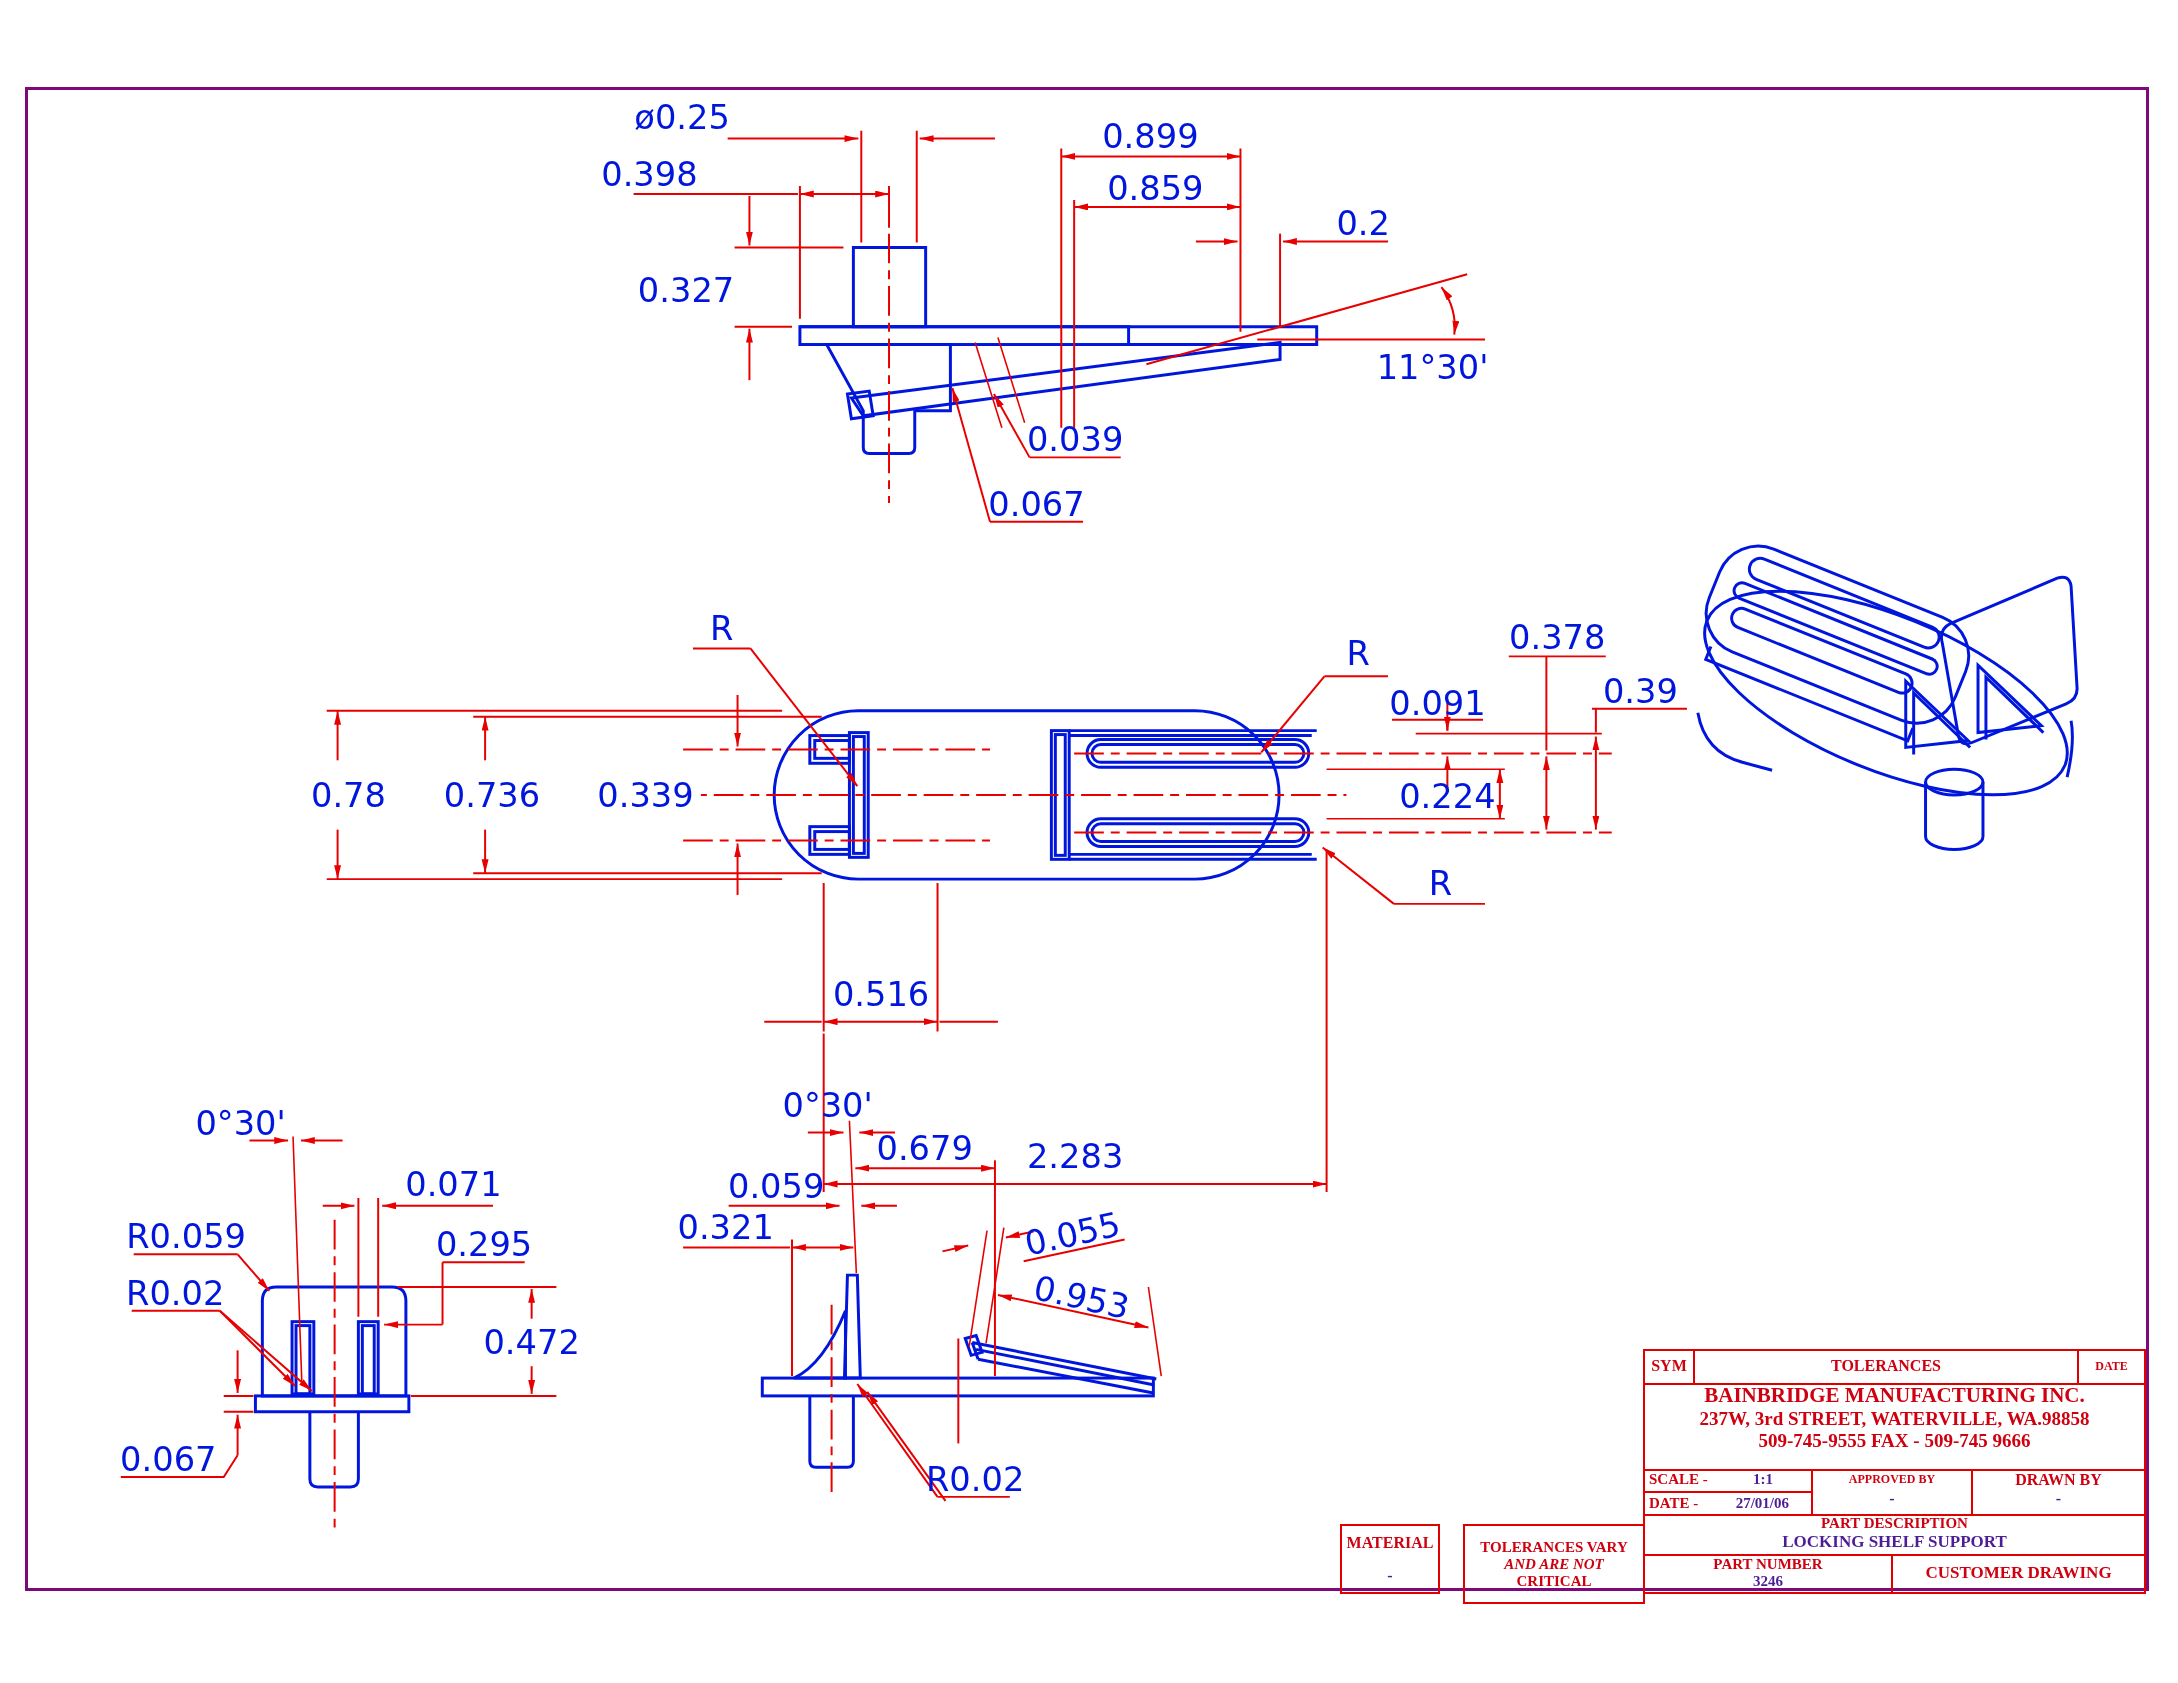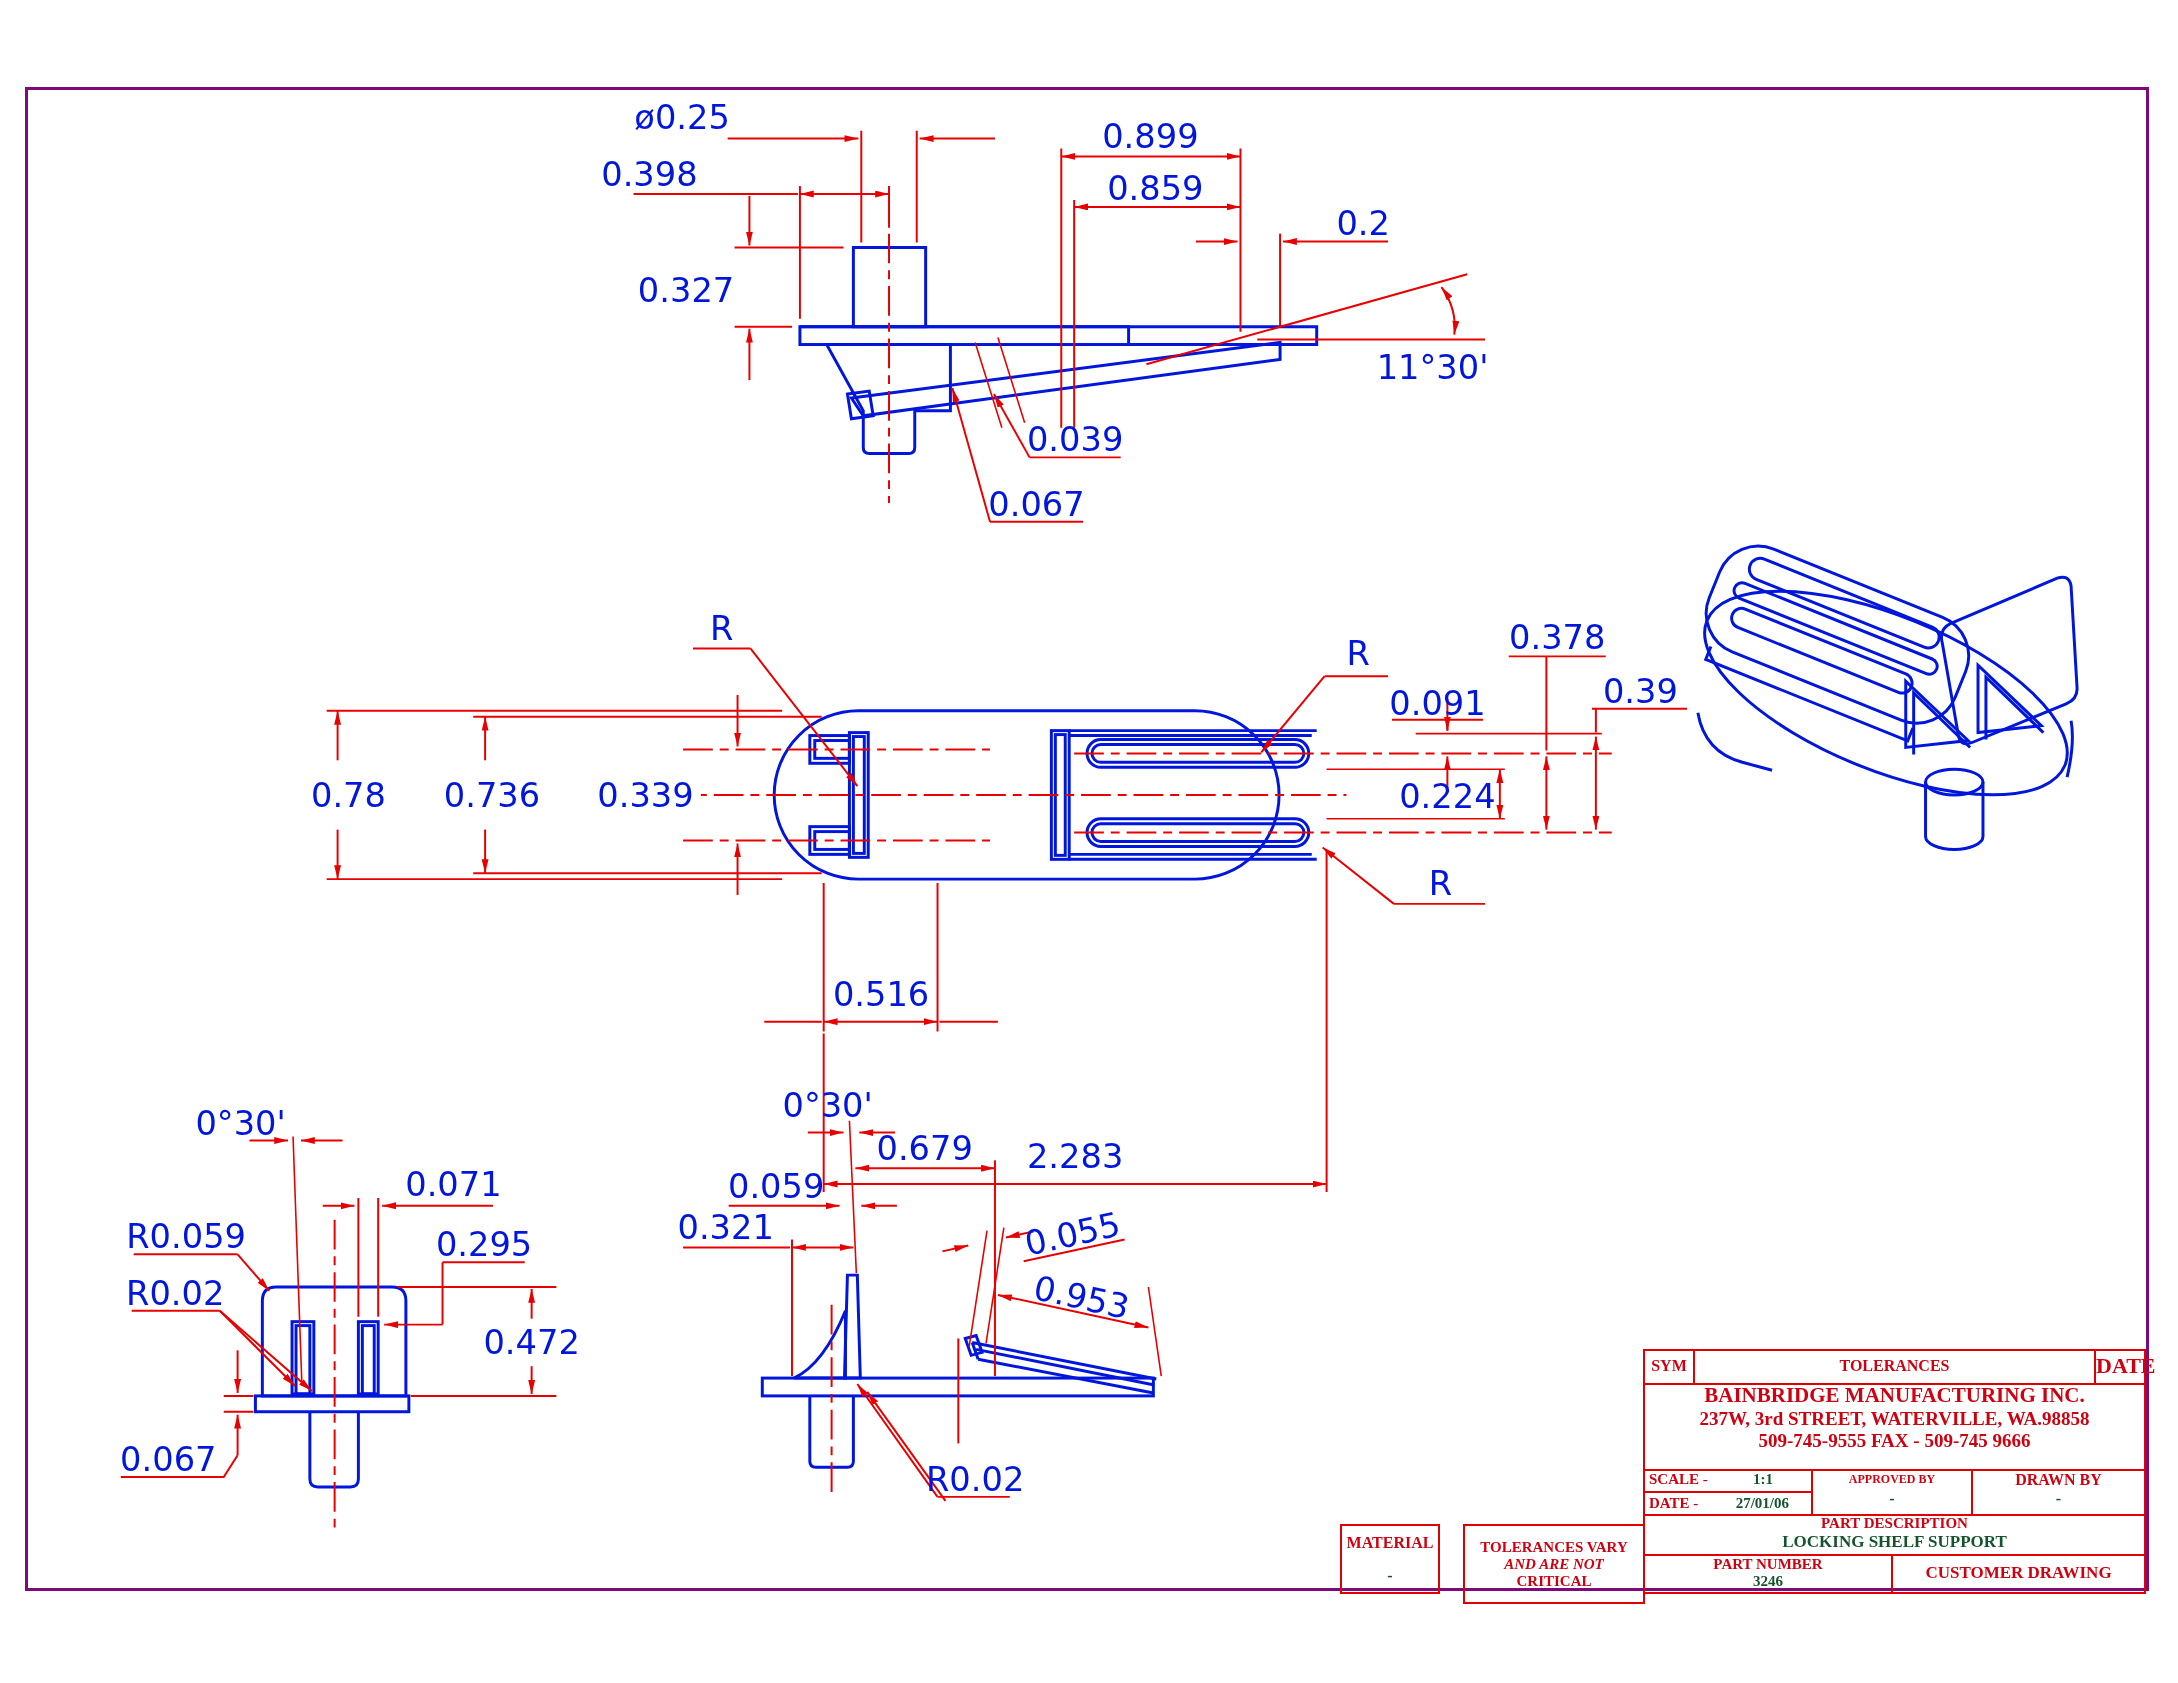--- a/index.html
+++ b/index.html
@@ -9,21 +9,21 @@
                border:3px solid #7d0a78;box-sizing:border-box;}
   svg text.dim{fill:#0016dd;font-family:"DejaVu Sans",sans-serif;font-size:34px;}
   svg .blue{stroke:#0016dd;fill:none;stroke-width:3;}
   svg .red{stroke:#e80000;fill:none;stroke-width:2;}
   svg .redthin{stroke:#e80000;fill:none;stroke-width:1.6;}
   svg .cl{stroke:#e80000;fill:none;stroke-width:2;stroke-dasharray:30 7 9 7;}
   
   .tb{position:absolute;box-sizing:border-box;border:2px solid #e00000;
       font-family:"Liberation Serif",serif;font-weight:bold;color:#cf0010;}
   .tb .cell{box-sizing:border-box;}
-  .bluetx{color:#14532d;}
+  .bluetx{color:#4c1d95;}
   .ctr{text-align:center;}
 </style>
 </head>
 <body>
 
 <div id="stage">
   <div id="page-border"></div>
 
   <svg width="2178" height="1683" viewBox="0 0 2200 1700">
     <defs>
@@ -275,21 +275,21 @@
       <text class="dim" x="985" y="1506" text-anchor="middle">R0.02</text>
     </g>
   </svg>
 
   
   <div class="tb" style="left:1643px;top:1349px;width:503px;height:245px;">
 
     <div style="position:absolute;left:0;top:0;width:100%;height:32px;border-bottom:2px solid #e00000;display:flex;">
       <div class="cell ctr" style="width:50px;border-right:2px solid #e00000;font-size:16px;line-height:30px;">SYM</div>
       <div class="cell ctr" style="flex:1;border-right:2px solid #e00000;font-size:16px;line-height:30px;">TOLERANCES</div>
-      <div class="cell ctr" style="width:48px;font-size:22px;line-height:30px;">DATE</div>
+      <div class="cell ctr" style="width:65px;font-size:12px;line-height:30px;">DATE</div>
     </div>
 
     <div style="position:absolute;left:0;top:32px;width:100%;height:86px;border-bottom:2px solid #e00000;
                 display:flex;flex-direction:column;justify-content:flex-start;">
       <div class="ctr" style="font-size:21px;">BAINBRIDGE MANUFACTURING INC.</div>
       <div class="ctr" style="font-size:19px;">237W, 3rd STREET, WATERVILLE, WA.98858</div>
       <div class="ctr" style="font-size:19px;">509-745-9555 FAX - 509-745 9666</div>
     </div>
 
     <div style="position:absolute;left:0;top:118px;width:100%;height:45px;border-bottom:2px solid #e00000;display:flex;">

